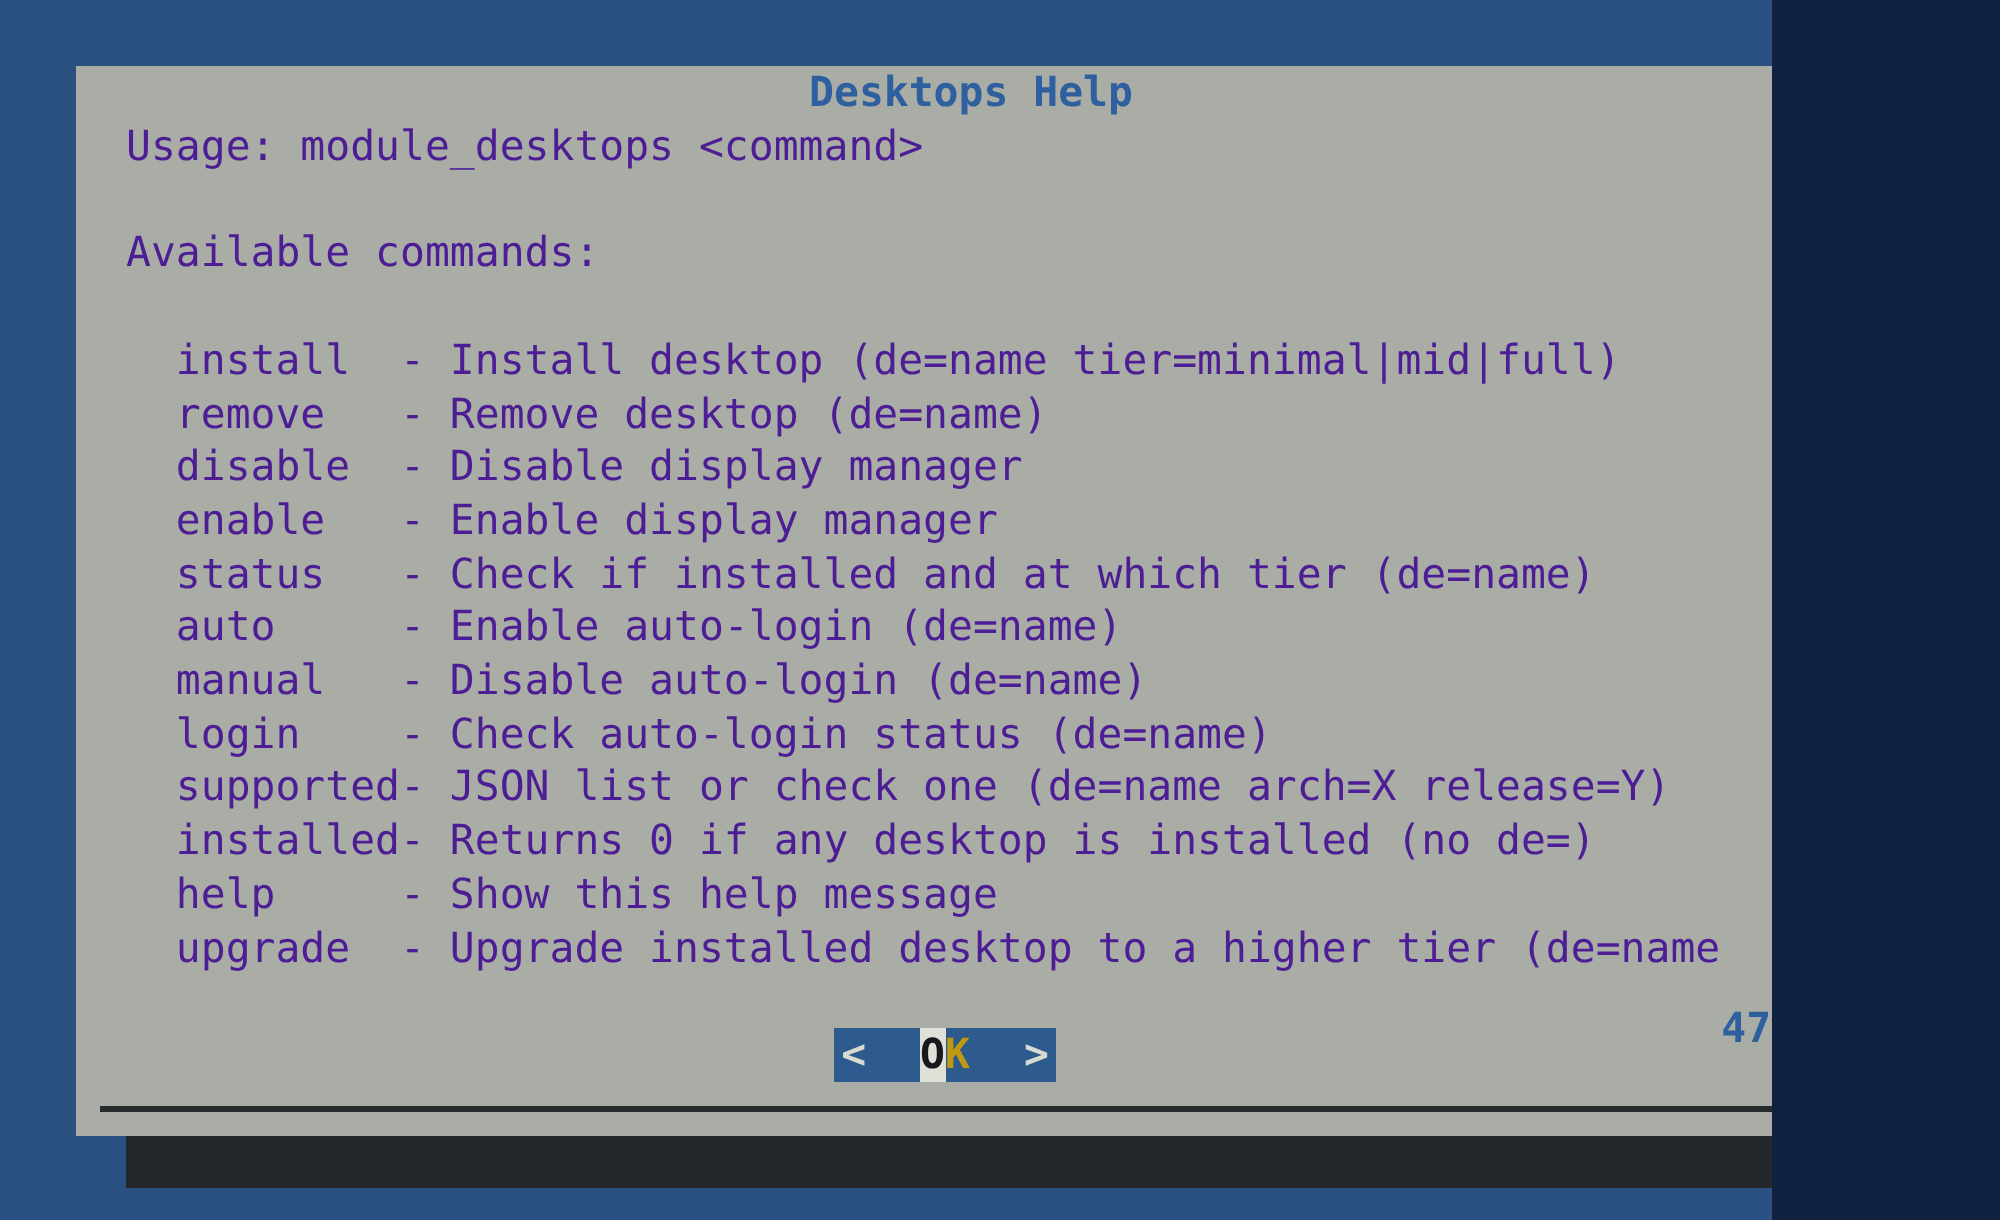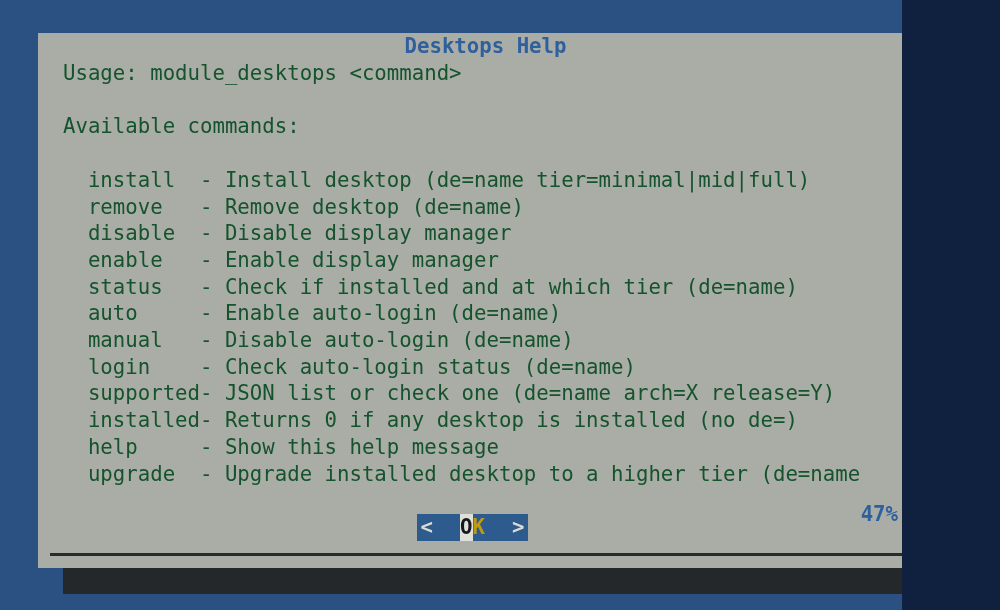--- a/index.html
+++ b/index.html
@@ -1,36 +1,36 @@
 <!DOCTYPE html>
 <html><head>
 <meta charset="utf-8">
 <style>
   html,body{margin:0;padding:0;background:#10213f;}
   .screen{
     position:relative; width:886px; height:610px;
     background:#2b5183; overflow:hidden;
     font-family:"DejaVu Sans Mono","Liberation Mono",monospace;
-    font-size:20.7px; line-height:26.7px; color:#2d2e2c;padding-left:16px;
+    font-size:20.7px; line-height:26.7px; color:#2d2e2c;
   }
   .shadow{
     position:absolute; left:63px; top:62px; width:895px; height:532px;
     background:#24282b;
   }
   .dialog{
     position:absolute; left:38px; top:33px; width:895px; height:535px;
     background:#aaada5;
   }
   .dialog-title{
     position:absolute; left:0; top:0; width:100%; height:27px;
     text-align:center; font-weight:bold; color:#2e5f9f;
   }
   .help-text{
     position:absolute; left:25px; top:27px; margin:0;
-    font:inherit; white-space:pre; color:#14532d;
+    font:inherit; white-space:pre; color:#4c1d95;
   }
   
   .border-right{
     position:absolute; left:885px; top:15px; width:3px; height:508px;
     background:#262c2e;
   }
   .corner-tr{
     position:absolute; left:879px; top:15px; width:9px; height:3px;
     background:#262c2e;
   }

